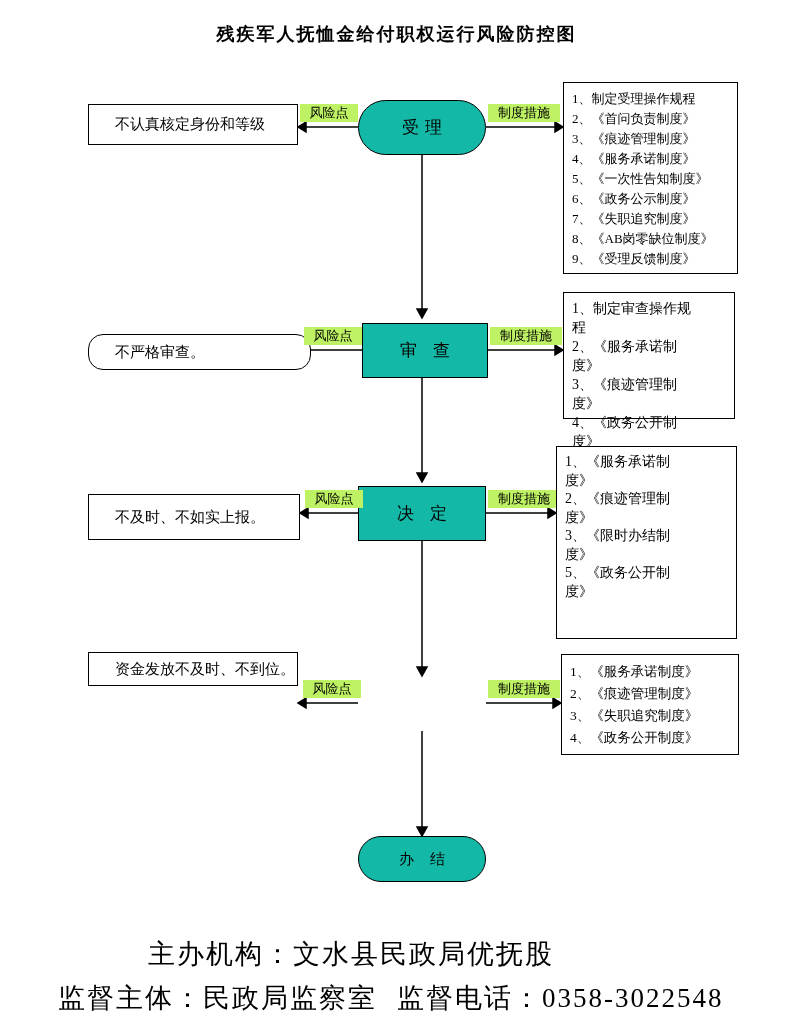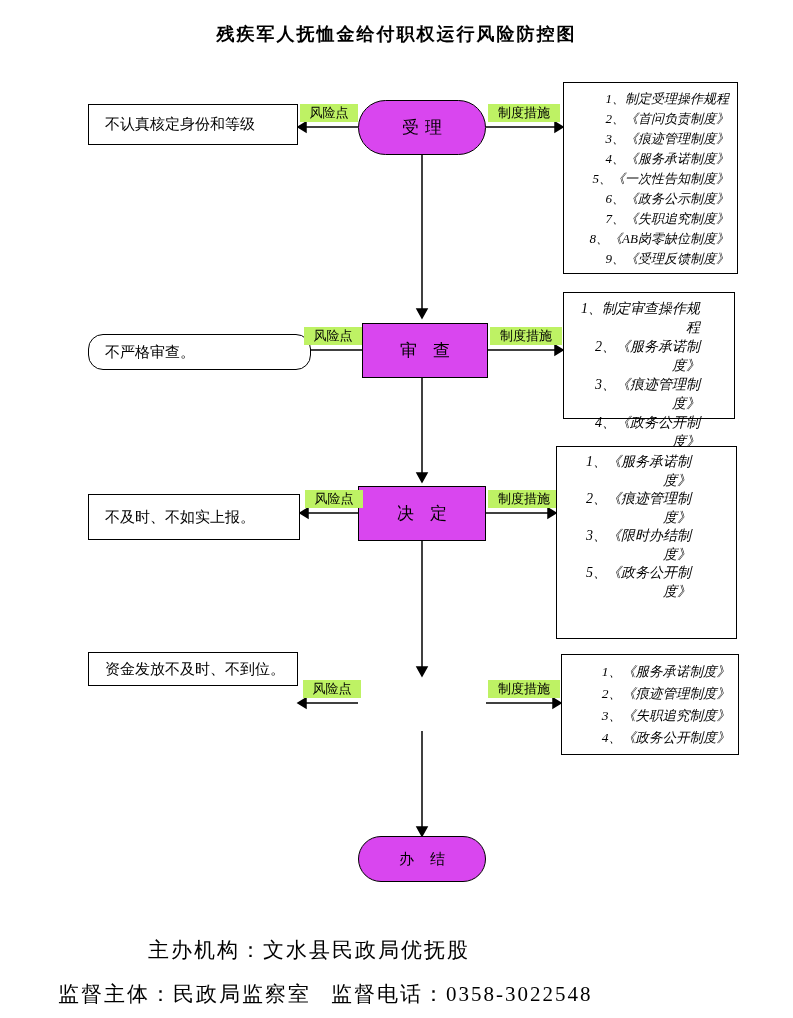--- a/index.html
+++ b/index.html
@@ -8,44 +8,44 @@
     font-family:"Liberation Serif", serif; color:#000; overflow:hidden;
   }
   .title {
     position:absolute; left:0; top:22px; width:100%; text-align:center;
     font-family:"Liberation Sans", sans-serif; font-weight:700;
     font-size:18px; letter-spacing:2px;
   }
   .arrows { position:absolute; left:0; top:0; pointer-events:none; }
   .shape {
     position:absolute; border:1.5px solid #000; box-sizing:border-box;
-    background:#d946ef; display:flex; align-items:center; justify-content:center;
+    background:#14b8a6; display:flex; align-items:center; justify-content:center;
     font-size:17px;
   }
   .stadium { border-radius:28px; }
   .endnode { border-radius:23px; }
   .nl6  span { letter-spacing:6px;  margin-right:-6px; }
   .nl16 span { letter-spacing:16px; margin-right:-16px; }
   .risk {
     position:absolute; border:1.5px solid #000; box-sizing:border-box;
-    background:#fff; display:flex; align-items:center; padding-left:16px;
+    background:#fff; display:flex; align-items:center; padding-left:26px;
     font-size:15px;
   }
   .measures {
     position:absolute; border:1.5px solid #000; box-sizing:border-box;
-    background:#fff; padding:6px 8px 2px 8px; text-align:right;font-style:italic;
+    background:#fff; padding:6px 8px 2px 8px; text-align:left;
   }
   .m1 { font-size:13px;   line-height:20px;   }
   .m2 { font-size:14px;   line-height:19px;   padding-right:34px; }
   .m3 { font-size:14px;   line-height:18.5px; padding-right:45px; }
   .m4 { font-size:13.5px; line-height:22px;   }
   .sm-label {
     position:absolute; font-size:13px; text-align:center; background:#bef264;
   }
-  .footer-line { position:absolute; font-size:21px; letter-spacing:2px; white-space:nowrap; }
+  .footer-line { position:absolute; font-size:27px; letter-spacing:2px; white-space:nowrap; }
   .gap { display:inline-block; width:20px; }
 </style>
 </head>
 <body>
 
 <div class="page">
 
   <div class="title">残疾军人抚恤金给付职权运行风险防控图</div>
 
   <svg class="arrows" width="793" height="1018" viewBox="0 0 793 1018">

